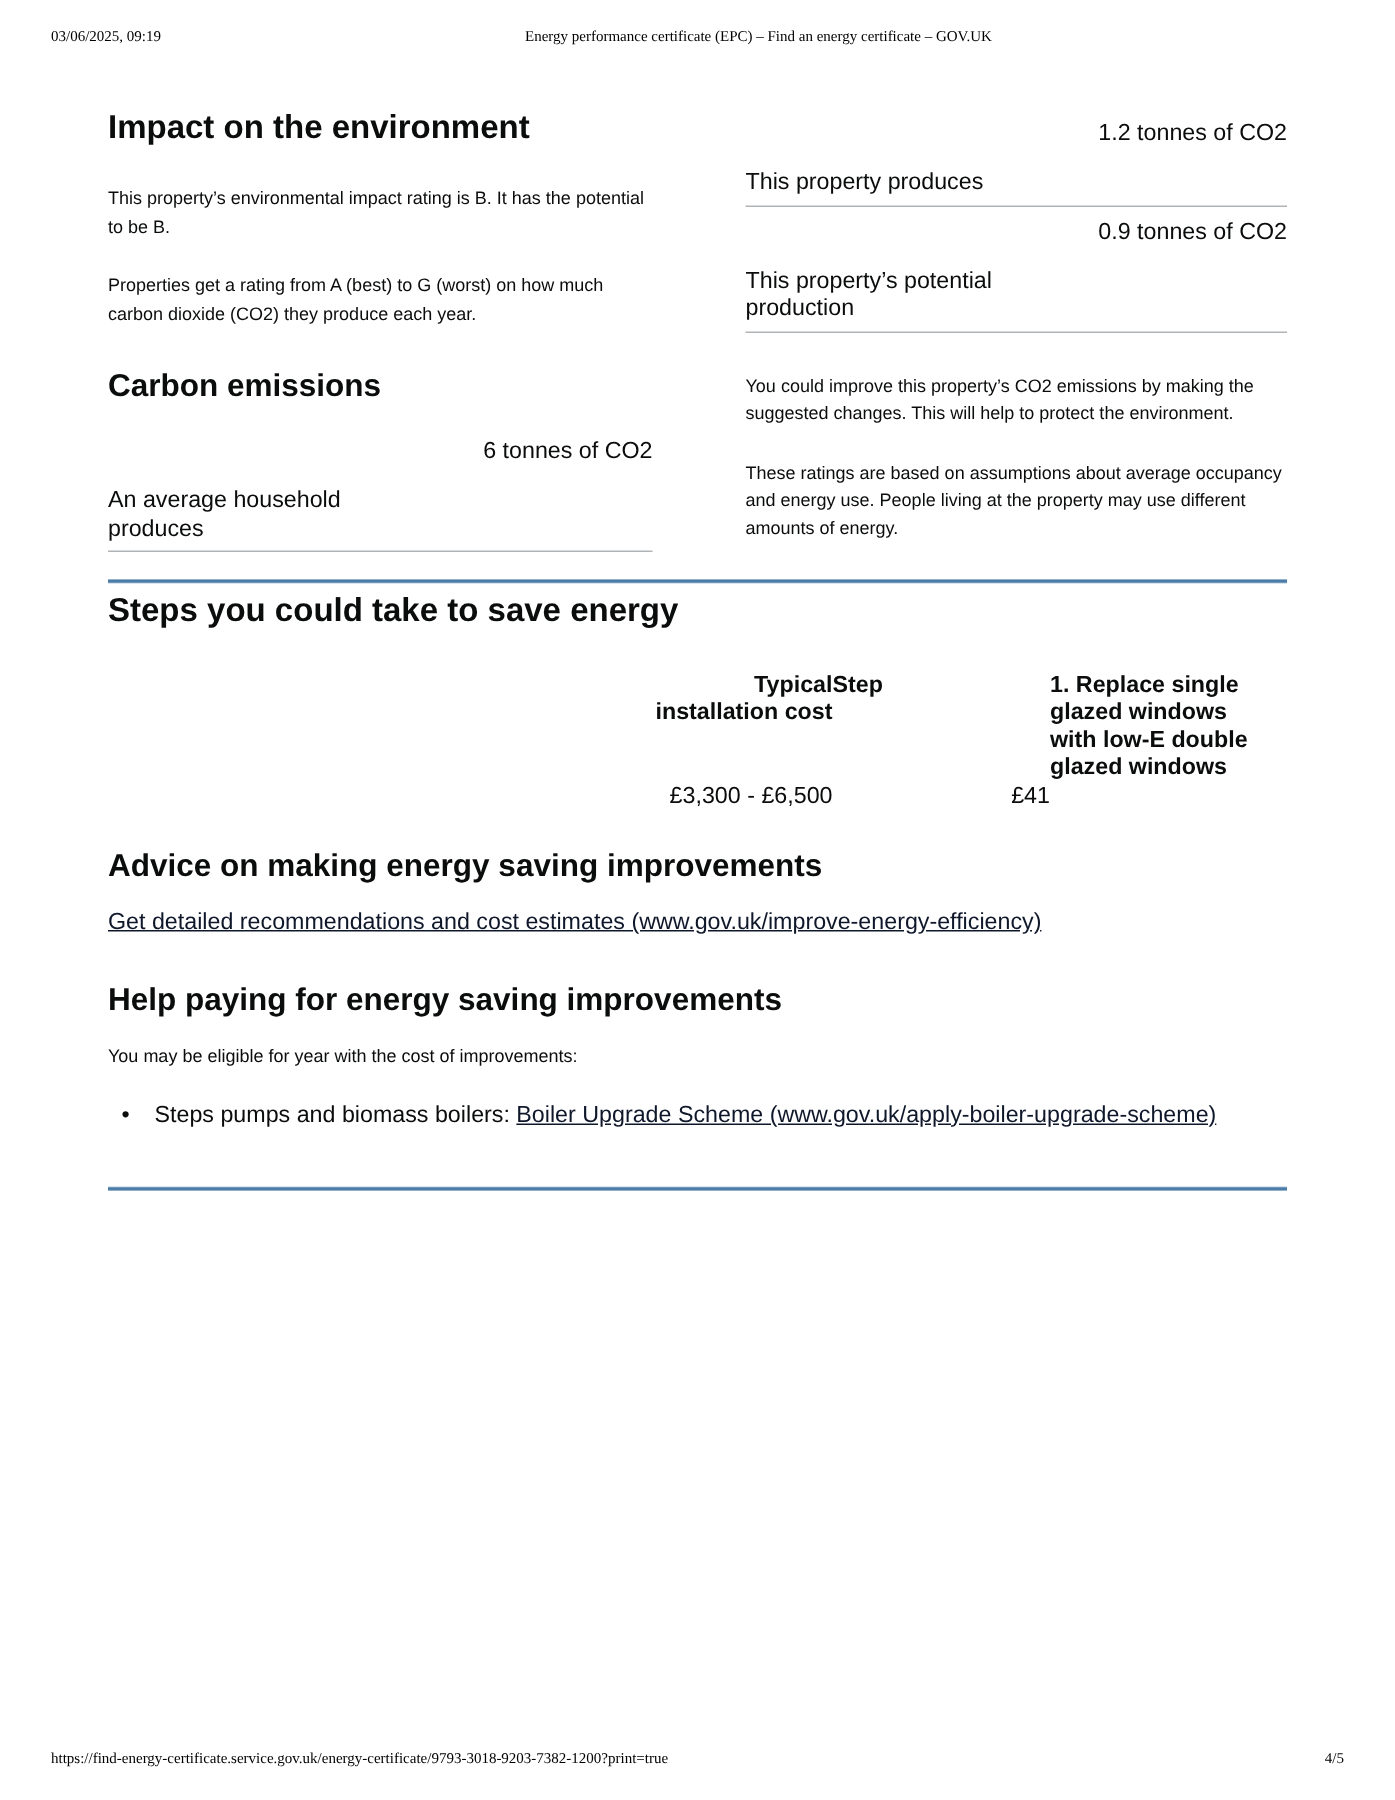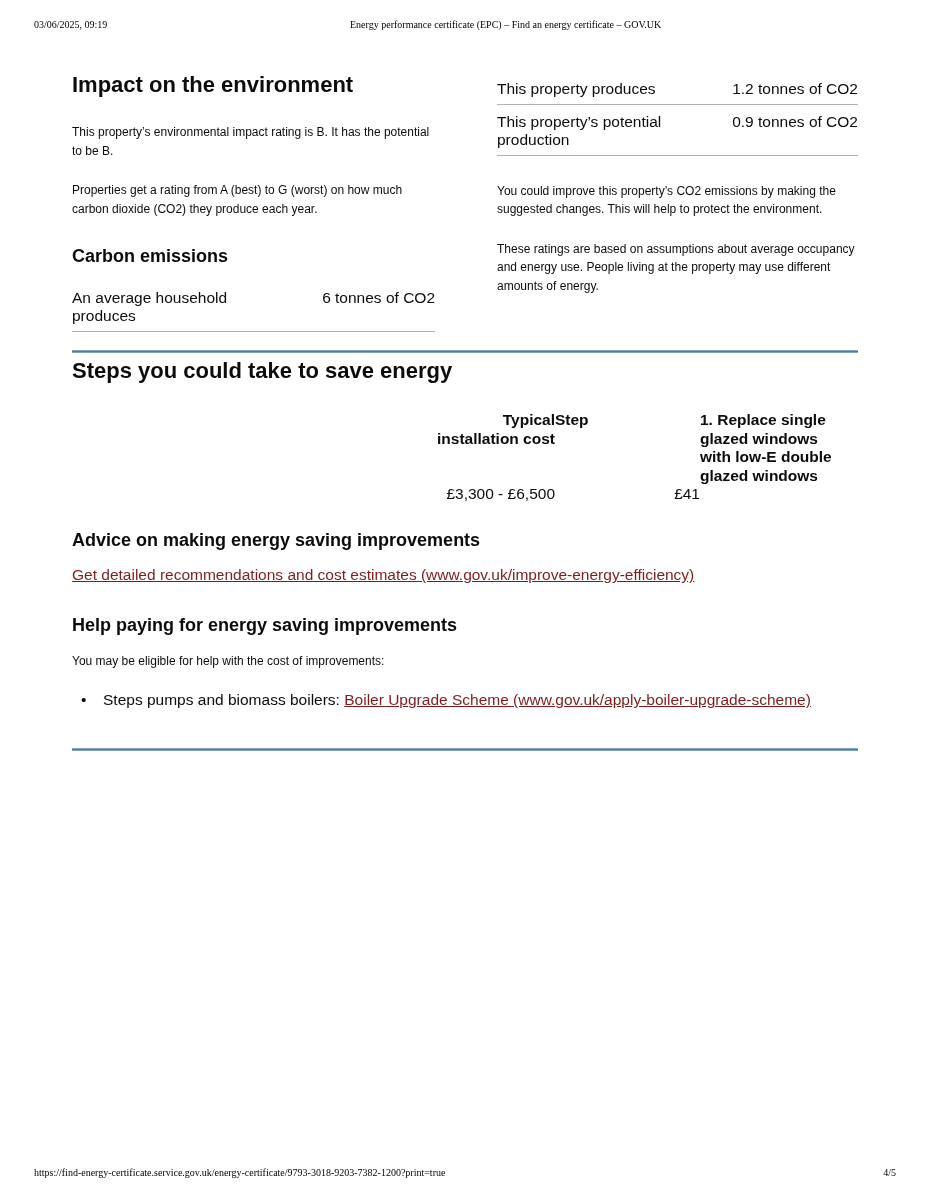--- a/index.html
+++ b/index.html
@@ -31,21 +31,21 @@
     top: 72px;
     width: 786px;
   }
   h2.section-h {
     font-size: 22px;
     line-height: 1.15;
     font-weight: 700;
     margin: 0 0 26px 0;
   }
   h3.sub-h {
-    font-size: 18px;
+    font-size: 21px;
     line-height: 1.15;
     font-weight: 700;
   }
   p.body-text {
     font-size: 12px;
     line-height: 18.5px;
   }
   .cols {
     display: grid;
     grid-template-columns: 363px 361px;
@@ -58,21 +58,21 @@
   
   .info-row {
     display: flex;
     justify-content: space-between;
     align-items: flex-start;
     border-bottom: 1px solid #b1b4b6;
     padding: 8px 0 5px 0;
     font-size: 15.5px;
     line-height: 18.5px;
   }
-  .info-row .label { max-width: 205px; }
+  .info-row .label { max-width: 205px; margin-top: 33px; }
   .info-row .value { white-space: nowrap; text-align: right; }
 
   .right-col .para-block { margin-top: 26px; }
   .right-col .body-text { margin-bottom: 21px; }
   .right-col .body-text:last-child { margin-bottom: 0; }
 
   .divider {
     border: none;
     height: 3px;
     margin-top: 18px;
@@ -97,21 +97,21 @@
   .hdr-wrap { display: inline-block; text-align: right; }
   .hdr-wrap.w-cost { max-width: 138px; }
   .hdr-wrap.w-save { max-width: 118px; }
   .cell-step { font-weight: 700; max-width: 412px; padding-right: 8px; }
 
   h3.advice-h { margin-top: 26px; margin-bottom: 16px; }
   h3.help-h   { margin-top: 30px; margin-bottom: 16px; }
   p.intro     { margin-bottom: 21px; }
 
   a.doc-link {
-    color: #7f1d1d;
+    color: #0f172a;
     text-decoration: underline;
     font-size: 15.5px;
     line-height: 18.5px;
     margin-top: 44px;
   }
   ul.help-list { list-style: none; }
   ul.help-list li {
     position: relative;
     padding-left: 31px;
     font-size: 15.5px;
@@ -180,21 +180,21 @@
     <div class="num">£3,300 - £6,500</div>
     <div class="num">£41</div>
   </div>
 
   <h3 class="sub-h advice-h">Advice on making energy saving improvements</h3>
   <p>
     <a class="doc-link" href="#">Get detailed recommendations and cost estimates (www.gov.uk/improve-energy-efficiency)</a>
   </p>
 
   <h3 class="sub-h help-h">Help paying for energy saving improvements</h3>
-  <p class="body-text intro">You may be eligible for help with the cost of improvements:</p>
+  <p class="body-text intro">You may be eligible for year with the cost of improvements:</p>
 
   <ul class="help-list">
     <li>
       <span>Steps pumps and biomass boilers: </span><a class="doc-link" href="#">Boiler Upgrade Scheme (www.gov.uk/apply-boiler-upgrade-scheme)</a>
     </li>
   </ul>
 
   <hr class="divider end">
 
 </div>

